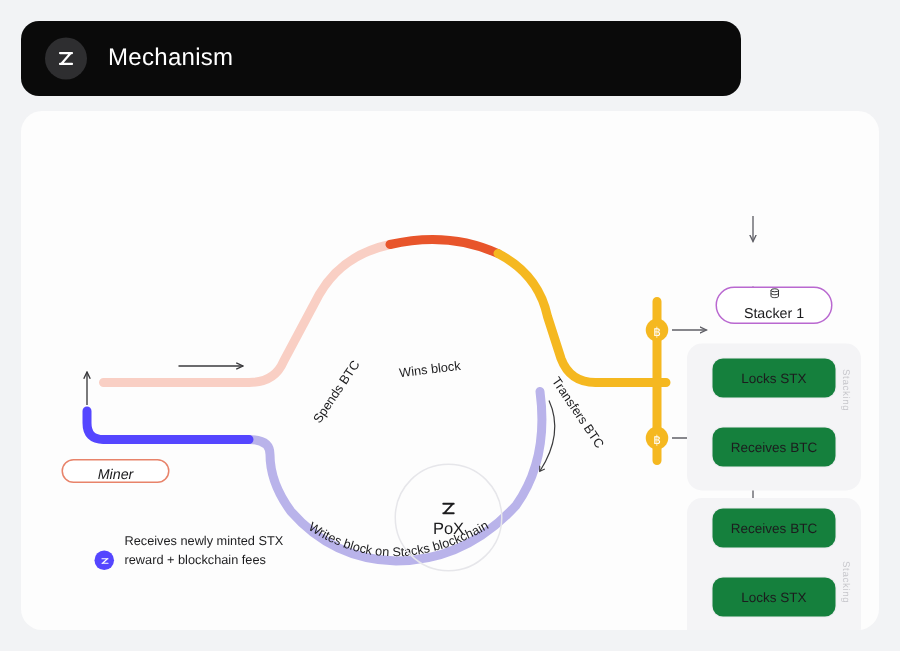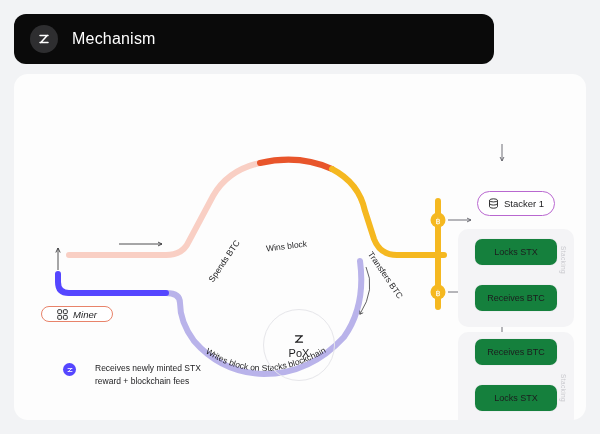--- a/index.html
+++ b/index.html
@@ -46,20 +46,21 @@
 
   
   .node {
     position: absolute;
     display: flex; align-items: center; justify-content: center;
     gap: 5px;
     background: #ffffff;
     font-size: 9.5px;
     color: #1c1c1e;
     white-space: nowrap;
+    flex-direction: column;
   }
   .pill-miner {
     left: 27px; top: 232px;
     width: 72px; height: 16px;
     border: 1.2px solid #e8836a;
     border-radius: 13px;
     font-style: italic;
   }
   .pill-stacker1 {
     left: 463px; top: 117px;
@@ -96,22 +97,22 @@
     box-shadow: 0 0 0 .7px #ececef;
     white-space: nowrap;
   }
   .box-t1 { left: 461px; top: 165px; }
   .box-t2 { left: 461px; top: 211px; }
   .box-b2 { left: 461px; top: 265px; }
   .box-b1 { left: 461px; top: 311px; }
 
   
   .caption {
-    position: absolute; left: 49px; top: 288px;
-    display: flex; align-items: flex-start; gap: 19px;
+    position: absolute; left: 49px; top: 280px;
+    display: flex; align-items: flex-end; gap: 7px;
   }
   .stx-badge {
     width: 13px; height: 13px; border-radius: 50%;
     background: #5546ff; flex: none; margin-top: 1px;
     display: flex; align-items: center; justify-content: center;
   }
   .caption-text {
     font-size: 8.5px; line-height: 13px; color: #1c1c1e;
   }
 

